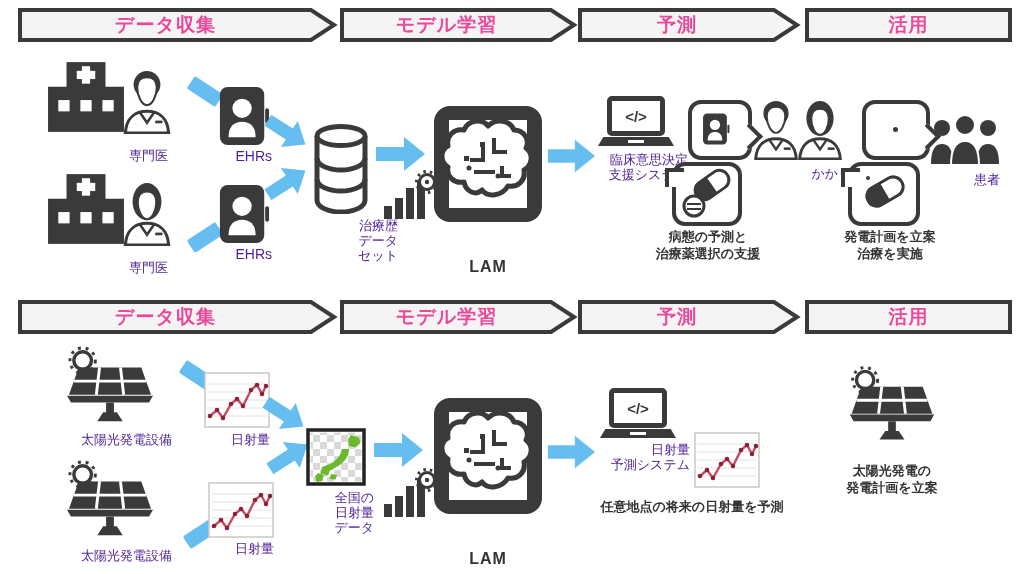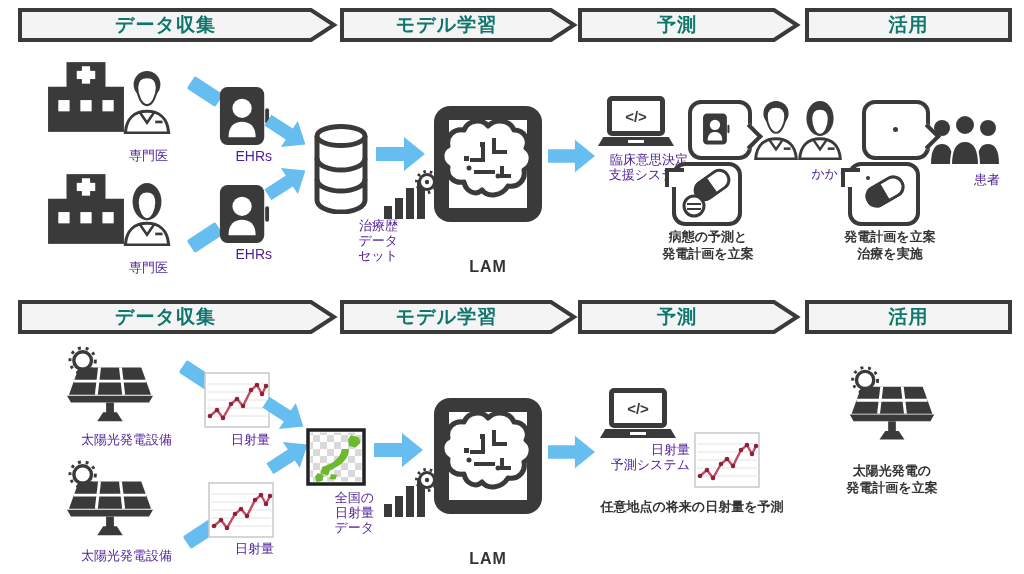--- a/index.html
+++ b/index.html
@@ -3,21 +3,21 @@
 <meta charset="utf-8">
 <style>
   html,body{margin:0;padding:0;background:#fff;}
   #canvas{position:relative;width:1024px;height:574px;background:#fff;overflow:hidden;
     font-family:"Liberation Sans","DejaVu Sans",sans-serif;color:var(--ink,#3a3a3a);}
   .abs{position:absolute;}
   
   .banner{position:absolute;height:34px;}
   .banner svg{position:absolute;left:0;top:0;overflow:visible;}
   .banner .btxt{position:absolute;left:0;top:0;height:34px;display:flex;align-items:center;justify-content:center;
-    font-weight:bold;font-size:19px;color:#0f766e;letter-spacing:1px;}
+    font-weight:bold;font-size:19px;color:#ec4899;letter-spacing:1px;}
   
   .lbl{position:absolute;font-size:13px;line-height:15px;color:#4c1d95;text-align:right;}
   .cap{position:absolute;font-size:13px;line-height:17px;color:#333;font-weight:bold;text-align:center;}
   .ml{white-space:pre-line;}
   .lamlbl{position:absolute;font-size:16px;font-weight:bold;color:#333;text-align:center;letter-spacing:1px;margin-top:30px;}
   
   .frag{position:absolute;background:var(--arrow-blue,#66bdf0);border-radius:2px;}
   .darr{position:absolute;}
   
   .laptop{position:absolute;width:76px;}
@@ -290,21 +290,21 @@
     <div class="bubble" style="left:672px;top:162px;width:62px;height:56px;">
       <span class="tail upleft" style="top:2px;"></span>
       <svg class="abs" style="left:16px;top:8px;transform:rotate(-35deg);" width="40" height="22">
           <use href="#sym-capsule"></use>
         </svg>
       <svg class="abs" style="left:6px;top:28px;" width="24" height="24">
           <use href="#sym-pill-round"></use>
         </svg>
     </div>
     <span class="cap ml abs" style="left:634px;top:228px;width:148px;">病態の予測と
-発電計画を立案</span>
+治療薬選択の支援</span>
 
     <svg class="abs" style="left:752px;top:98px;" width="48" height="62">
         <use href="#sym-doctor-m"></use>
       </svg>
     <svg class="abs" style="left:796px;top:98px;" width="48" height="62">
         <use href="#sym-doctor-f"></use>
       </svg>
     <span class="lbl abs" style="left:787px;top:166px;width:104px;">かかりつけ医</span>
 
     <div class="bubble" style="left:862px;top:100px;width:60px;height:52px;">

